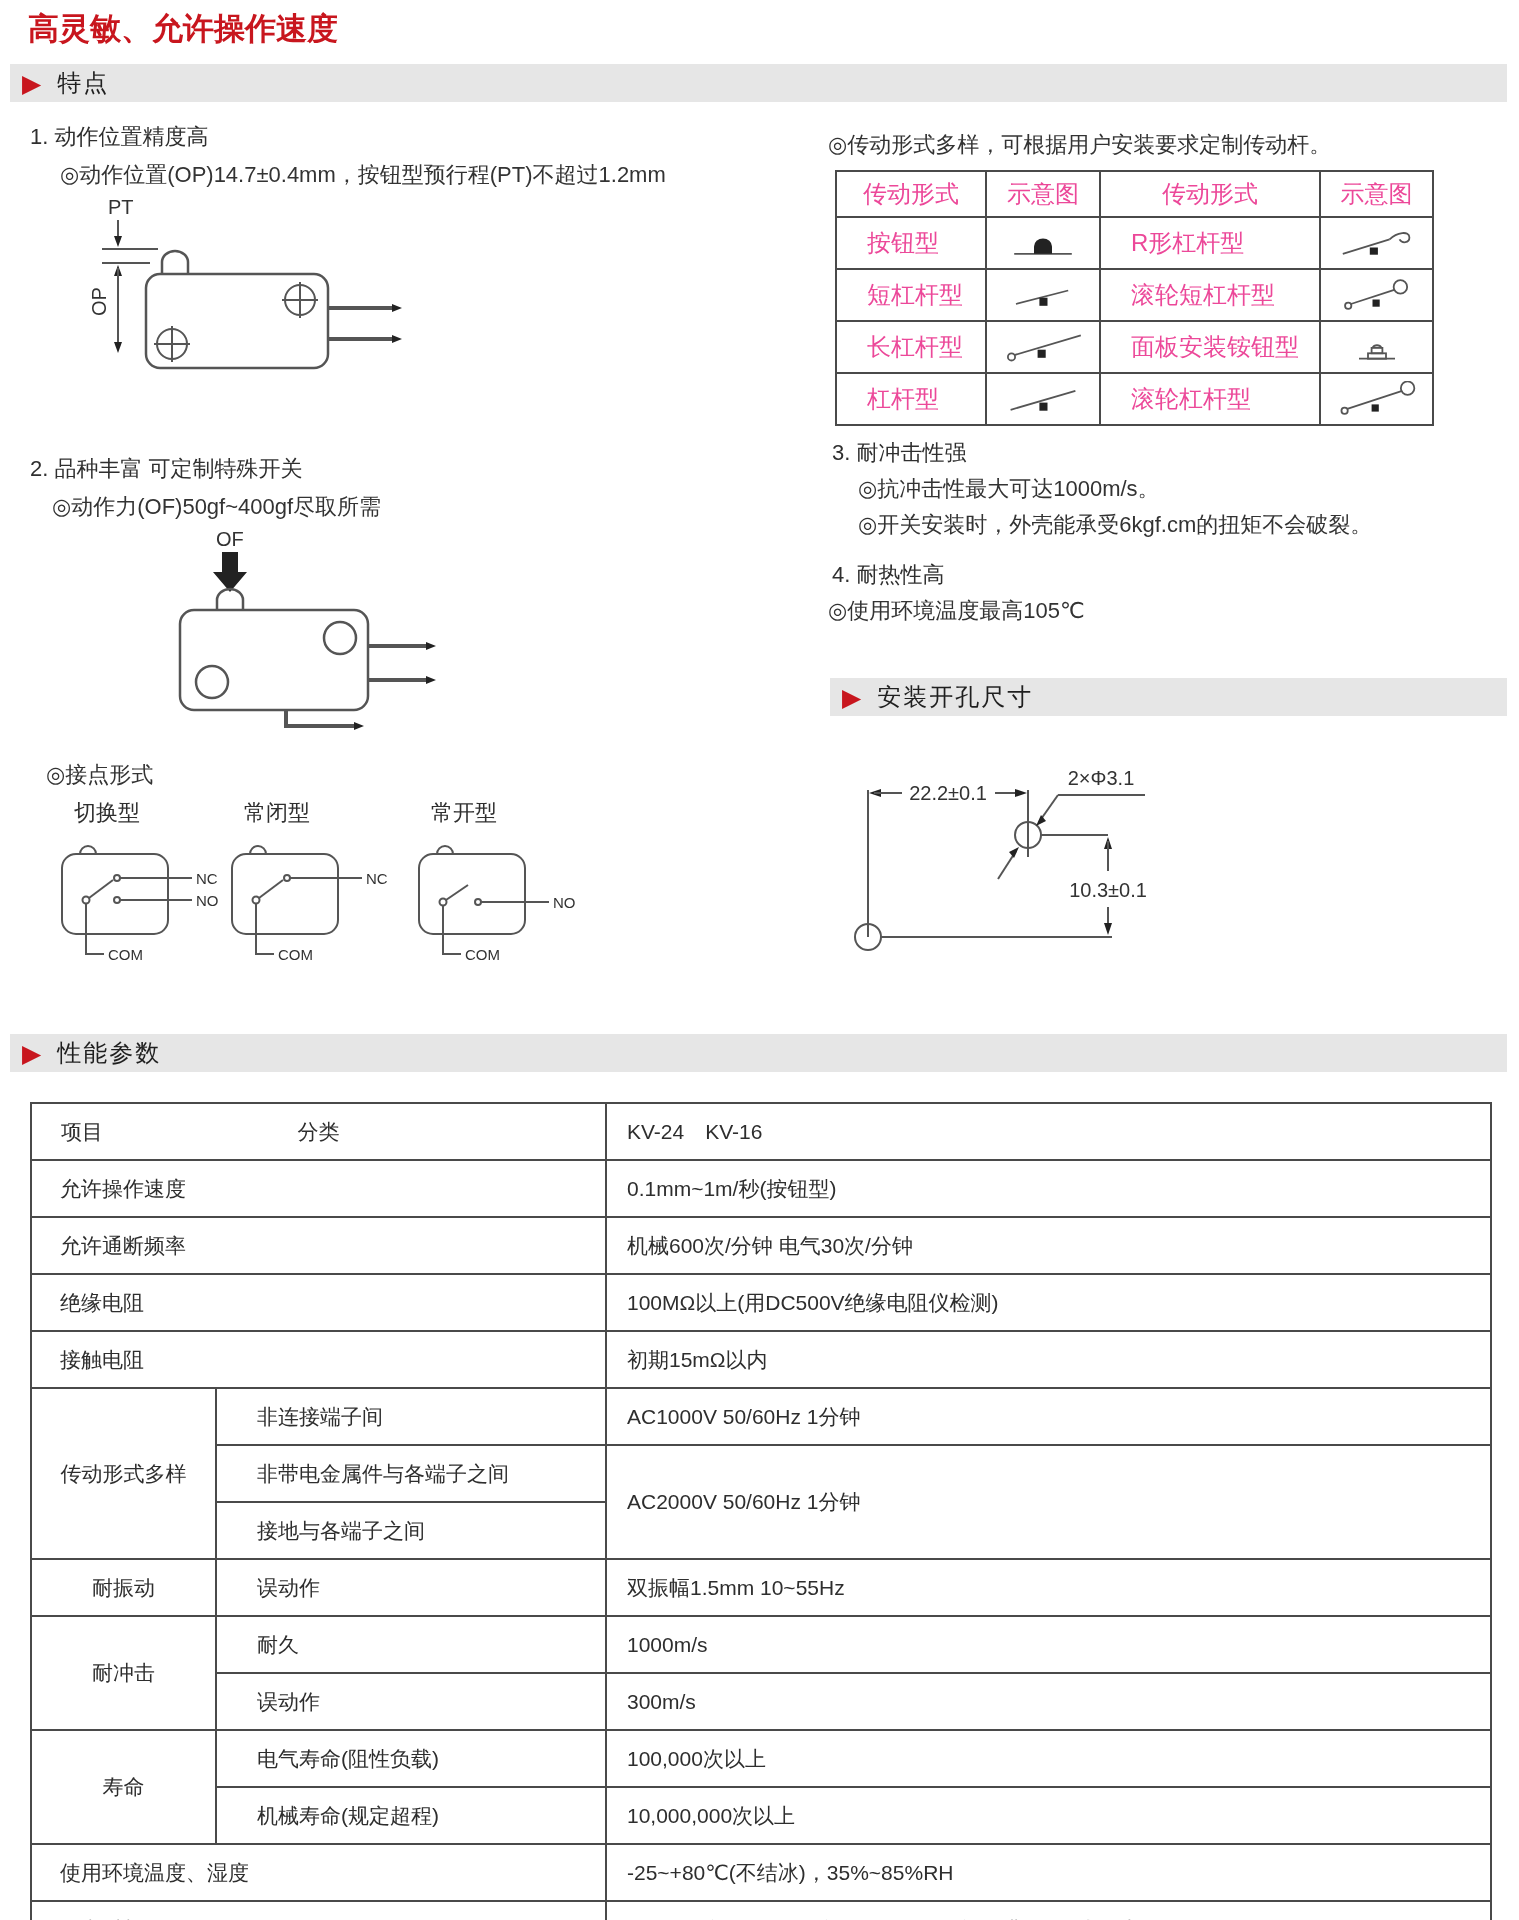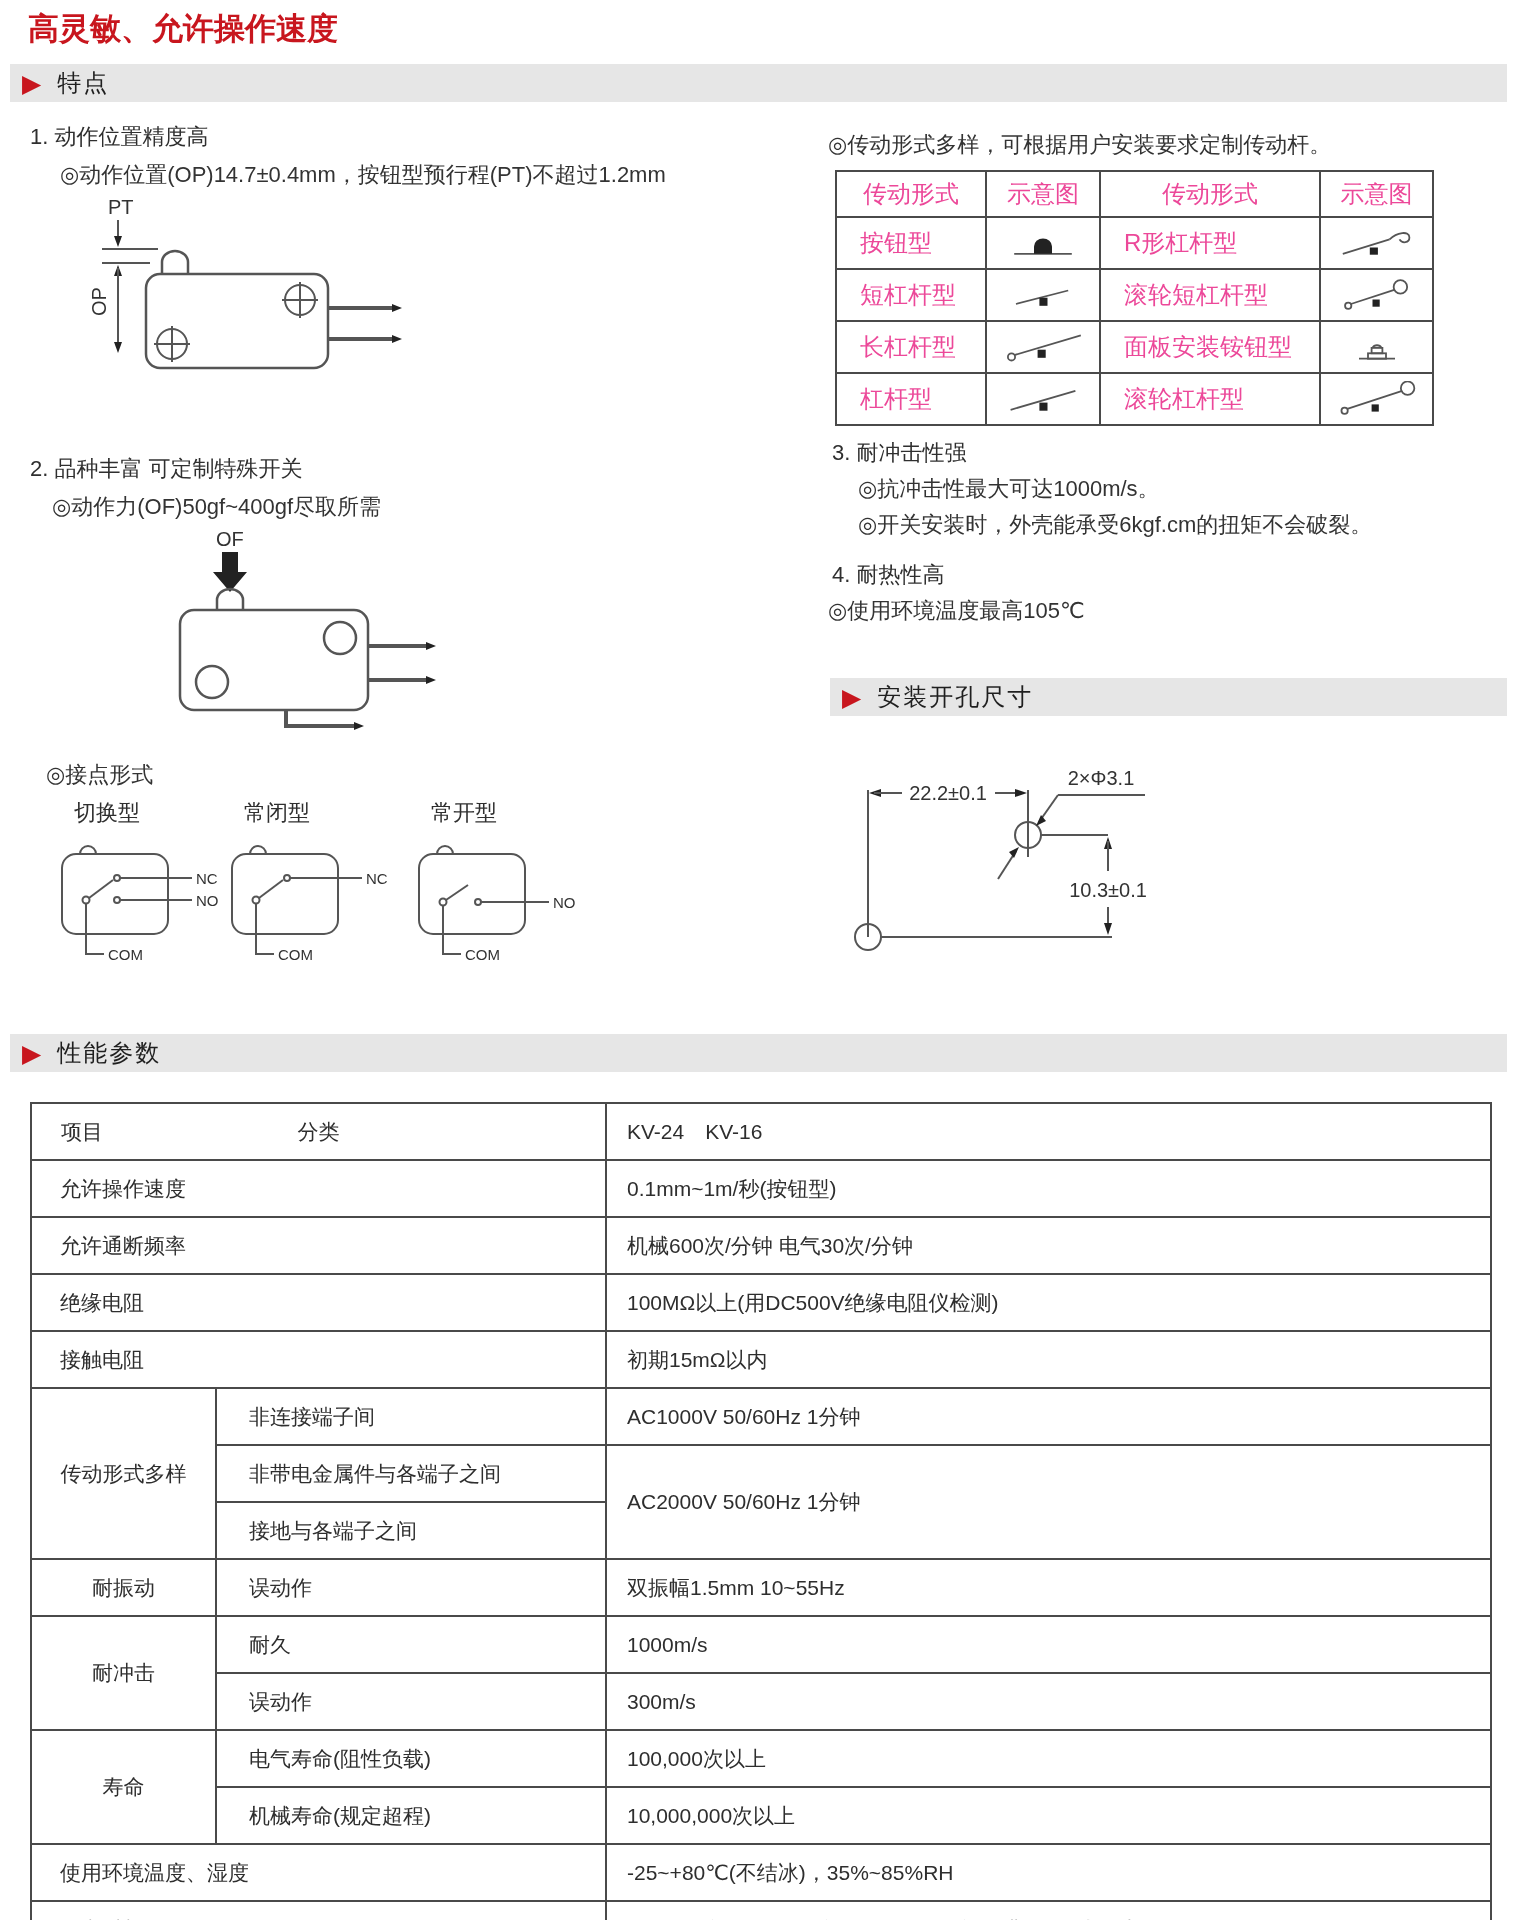--- a/index.html
+++ b/index.html
@@ -17,32 +17,32 @@
   .ln{stroke:#555;stroke-width:2;fill:none;}
   .ln3{stroke:#555;stroke-width:2.5;fill:none;}
   .thick{stroke:#555;stroke-width:4;fill:none;}
   .fillblk{fill:#222;stroke:none;}
   .svgtxt{font-size:20px;fill:#333;font-family:"Liberation Sans","DejaVu Sans",sans-serif;}
   .svgtxt-sm{font-size:15px;fill:#333;font-family:"Liberation Sans","DejaVu Sans",sans-serif;}
   
   .drive-table{border-collapse:collapse;table-layout:fixed;}
   .drive-table td{border:2px solid #4a4a4a;font-size:24px;color:#ec4899;}
   .dt-hdr td{height:42px;text-align:center;}
-  .dt-label{height:48px;padding-left:23px;}
+  .dt-label{height:48px;padding-left:30px;}
   .dt-icon{text-align:center;vertical-align:middle;}
   .dt-icon svg{margin:0 auto;}
   
   .perf-table{border-collapse:collapse;table-layout:fixed;width:1460px;}
   .perf-table td{border:2px solid #4a4a4a;height:53px;font-size:21px;color:#2e2e2e;}
   .p-hdr{position:relative;height:46px;}
   .p-hdr .hdr-item{padding-left:28px;}
   .p-hdr .hdr-class{position:absolute;left:0;right:0;top:50%;transform:translateY(-50%);text-align:center;}
   .p-plain{padding-left:28px;}
   .p-group{text-align:center;}
-  .p-sub{padding-left:32px;}
+  .p-sub{padding-left:40px;}
   .p-val{padding-left:20px;}
   .footnote{font-size:22px;color:#2f2f2f;white-space:nowrap;}
 </style>
 </head>
 <body>
 
 <div class="page">
 
   <div class="abs page-title" style="left:28px;top:8px;">高灵敏、允许操作速度</div>
 

